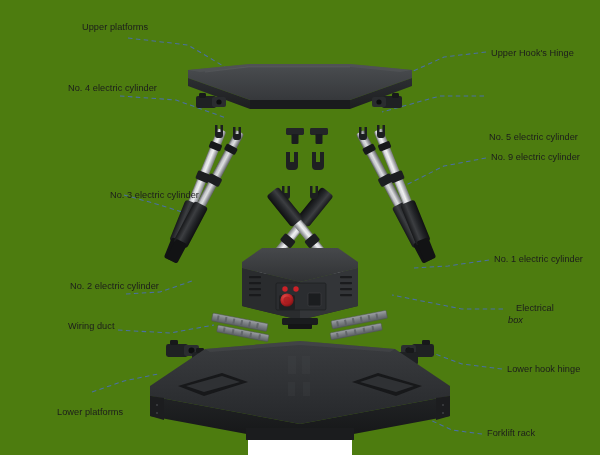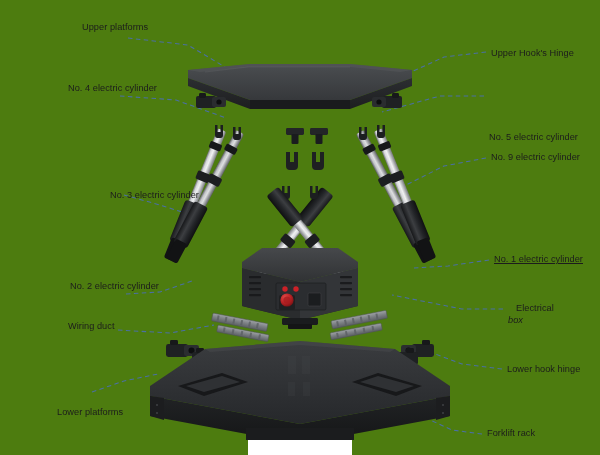--- a/index.html
+++ b/index.html
@@ -369,19 +369,19 @@
   <div class="callout-label lbl-left" style="left:82px;  top:22px;">Upper platforms</div>
   <div class="callout-label lbl-left" style="left:68px;  top:83px;">No. 4 electric cylinder</div>
   <div class="callout-label lbl-left" style="left:70px;  top:190px;margin-left:40px;">No. 3 electric cylinder</div>
   <div class="callout-label lbl-left" style="left:70px;  top:281px;">No. 2 electric cylinder</div>
   <div class="callout-label lbl-left" style="left:68px;  top:321px;">Wiring duct</div>
   <div class="callout-label lbl-left" style="left:57px;  top:407px;">Lower platforms</div>
 
   <div class="callout-label lbl-right" style="left:491px; top:48px;">Upper Hook's Hinge</div>
   <div class="callout-label lbl-right" style="left:489px; top:90px;margin-top:42px;">No. 5 electric cylinder</div>
   <div class="callout-label lbl-right" style="left:491px; top:152px;">No. 9 electric cylinder</div>
-  <div class="callout-label lbl-right" style="left:494px; top:254px;text-decoration:underline;">No. 1 electric cylinder</div>
+  <div class="callout-label lbl-right" style="left:494px; top:254px;">No. 1 electric cylinder</div>
   <div class="callout-label lbl-right" style="left:508px; top:303px;padding-left:8px;">Electrical</div>
   <div class="callout-label lbl-right" style="left:508px; top:315px;font-style:italic;">box</div>
   <div class="callout-label lbl-right" style="left:507px; top:364px;">Lower hook hinge</div>
   <div class="callout-label lbl-right" style="left:487px; top:428px;">Forklift rack</div>
 
 </div>
 
 </body></html>

